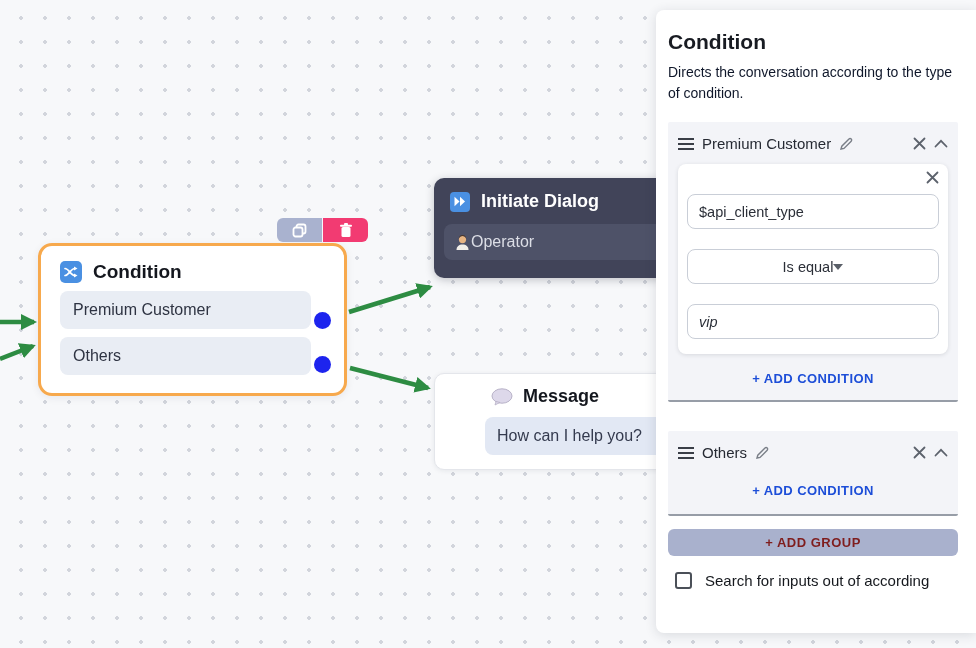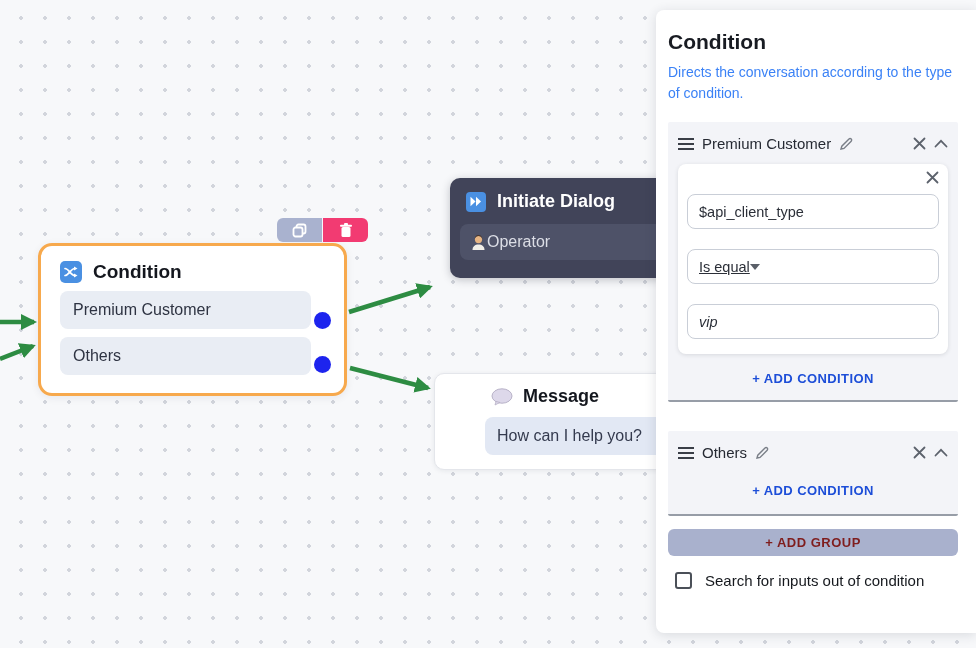--- a/index.html
+++ b/index.html
@@ -30,21 +30,21 @@
     background:#1d24ee; right:13px; z-index:5; }
   .port.p1 { top:66px; } .port.p2 { top:110px; }
 
   
   .node-toolbar { position:absolute; left:277px; top:218px; display:flex; gap:1px; z-index:6; }
   .tb-btn { width:45px; height:24px; display:flex; align-items:center; justify-content:center; }
   .tb-copy { background:#a9b2cf; border-radius:6px 0 0 6px; }
   .tb-del  { background:#f23b72; border-radius:0 6px 6px 0; }
 
   
-  .node-dialog { position:absolute; left:450px; top:178px; width:250px; height:100px;
+  .node-dialog { position:absolute; left:434px; top:178px; width:250px; height:100px;
     background:#414459; border-radius:10px; overflow:hidden; z-index:3;
     box-shadow:0 2px 8px rgba(30,35,50,.25); }
   .node-dialog .hdr { display:flex; align-items:center; gap:11px; margin:13px 0 0 16px; }
   .icon-sq.sm { width:20px; height:20px; border-radius:4px; }
   .node-dialog .ttl { font-size:18px; font-weight:bold; color:#fff; }
   .dlg-row { margin:12px 0 0 10px; width:calc(100% - 10px); height:36px;
     background:#4e5268; border-radius:8px; display:flex; align-items:center;
     padding-left:10px; font-size:16px; color:#dcdee6; }
 
   
@@ -55,39 +55,39 @@
   .node-message .ttl { font-size:18px; font-weight:bold; color:#14171e; }
   .msg-row { margin:10px 0 0 10px; width:calc(100% - 10px); height:38px;
     background:#e2e8f4; border-radius:8px; display:flex; align-items:center;
     padding-left:12px; font-size:16px; color:#343a4e; }
 
   
   .panel { position:absolute; left:656px; top:10px; bottom:15px; right:0;
     background:#fff; border-radius:8px 0 0 8px; z-index:10;
     box-shadow:0 2px 12px rgba(35,40,55,.14); padding:16px 18px 12px 12px; }
   .panel-title { font-size:21px; font-weight:600; color:#181b22; margin:4px 0 8px 0; }
-  .panel-desc { font-size:14px; color:#3b82f6; line-height:1.5; width:292px; }
+  .panel-desc { font-size:14px; color:#0f172a; line-height:1.5; width:292px; }
 
   .group { background:#f3f4f8; border-bottom:2px solid #979da7; border-radius:2px;
     padding:13px 10px 0 10px; }
   .group.first { margin-top:18px; }
   .group.second { margin-top:29px; }
   .group-hdr { display:flex; align-items:center; gap:8px; }
   .group-name { font-size:15px; color:#262a33; font-weight:500; }
   .group-hdr .spacer { margin-left:auto; }
   .ghost-ic { display:flex; align-items:center; justify-content:center; cursor:pointer; }
 
   .cond-card { position:relative; background:#fff; border-radius:8px; margin-top:12px;
     box-shadow:0 1px 4px rgba(30,35,50,.13); padding:30px 9px 15px 9px; }
   .card-x { position:absolute; top:7px; right:9px; }
   .field { width:100%; height:35px; border:1px solid #c9ced7; border-radius:8px;
     background:#fff; font-family:"Liberation Sans",sans-serif;
     font-size:14.5px; color:#2b2f38; padding:0 11px; margin-bottom:20px; display:block; }
   .field:last-child { margin-bottom:0;font-style:italic; }
-  .select { display:flex; align-items:center; justify-content:flex-start; cursor:pointer;text-decoration:underline; }
+  .select { display:flex; align-items:center; justify-content:center; cursor:pointer; }
   .caret-down { width:0; height:0; border-left:5px solid transparent;
     border-right:5px solid transparent; border-top:6px solid #5a5f68; }
 
   .add-cond { text-align:center; padding:15px 0 13px 0; }
   .add-cond span { color:#1d4ed8; font-size:13px; font-weight:bold;
     letter-spacing:.4px; cursor:pointer; }
   .group.second .add-cond { padding:20px 0 15px 0; }
 
   .add-group-btn { margin-top:13px; width:100%; height:27px; border:none;
     background:#a9b1cd; border-radius:6px; color:#7f1d1d; font-size:13px;
@@ -263,15 +263,15 @@
     </div>
     <div class="add-cond">
       <span>+ ADD CONDITION</span>
     </div>
   </div>
 
   <button class="add-group-btn">+  ADD GROUP</button>
 
   <div class="chk-row">
     <span class="chk-box"></span>
-    <span class="chk-label">Search for inputs out of condition</span>
+    <span class="chk-label">Search for inputs out of according</span>
   </div>
 </div>
 
 </body></html>

